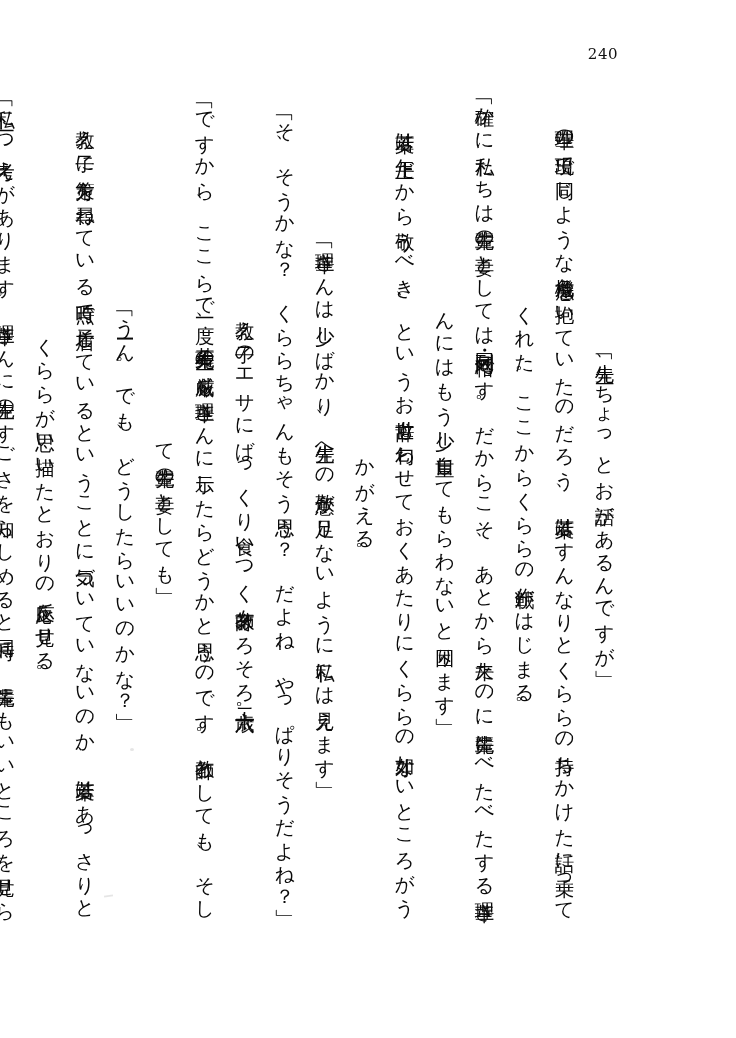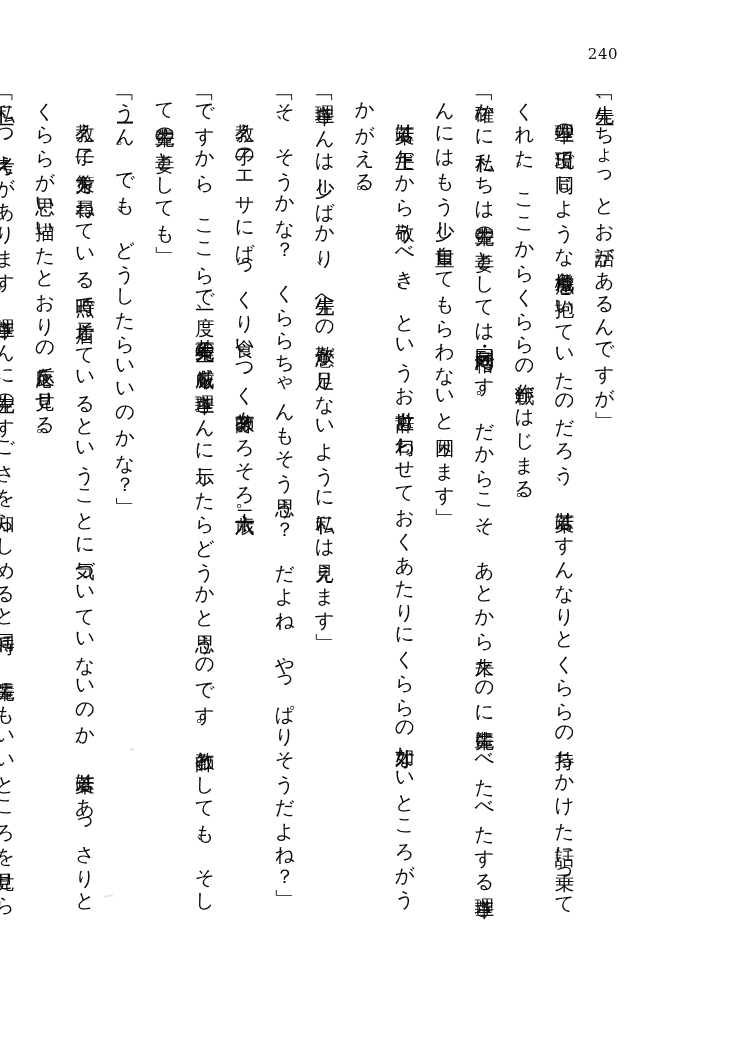--- a/index.html
+++ b/index.html
@@ -16,20 +16,21 @@
     overflow: hidden;
   }
 
   .page {
     position: absolute;
     left: 0;
     top: 0;
     width: 696px;
     height: 1038px;
     background: #ffffff;
+    text-align: center;
   }
 
   
   .page-number {
     position: absolute;
     top: 45px;
     right: 78px;
     font-size: 15px;
     font-family: "DejaVu Serif", "Liberation Serif", serif;
     letter-spacing: 0.5px;

